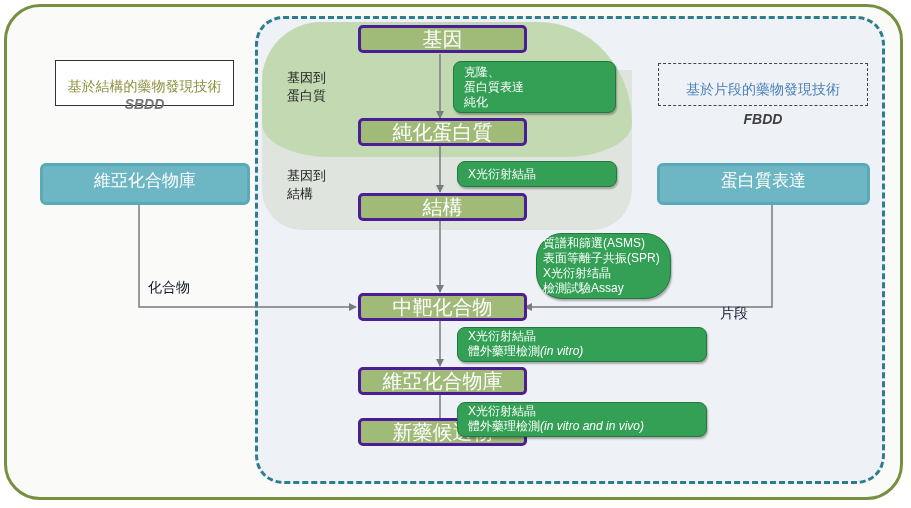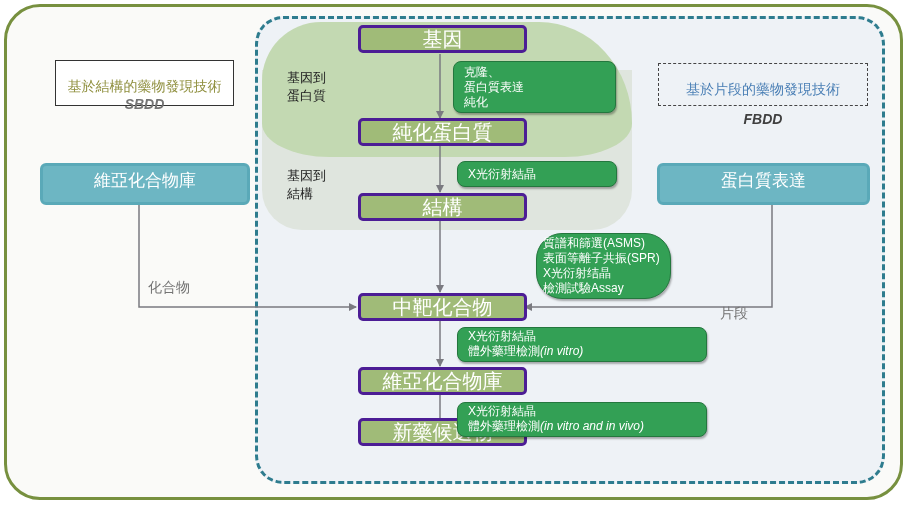--- a/index.html
+++ b/index.html
@@ -48,21 +48,21 @@
   .method {
     position: absolute; box-sizing: border-box;
     background: #33a055; border: 1px solid #24773e; border-radius: 8px;
     color: #fff; font-family: "Liberation Sans", sans-serif; font-size: 12px; line-height: 15px;
     padding: 3px 10px; box-shadow: 1px 2px 2px rgba(0,0,0,0.3);
   }
   .method .it { font-style: italic; }
   .side-label {
     position: absolute; font-size: 13px; line-height: 18px; color: #222;
   }
-  .flow-label { position: absolute; font-size: 14px; color: #737373; }
+  .flow-label { position: absolute; font-size: 14px; color: #0f172a; }
   svg.connectors { position: absolute; left: 0; top: 0; }
 </style>
 </head>
 <body>
 
 <div class="outer-frame"></div>
 <div class="fbdd-region"></div>
 <div class="gene-structure-zone"></div>
 <div class="gene-protein-zone"></div>
 

